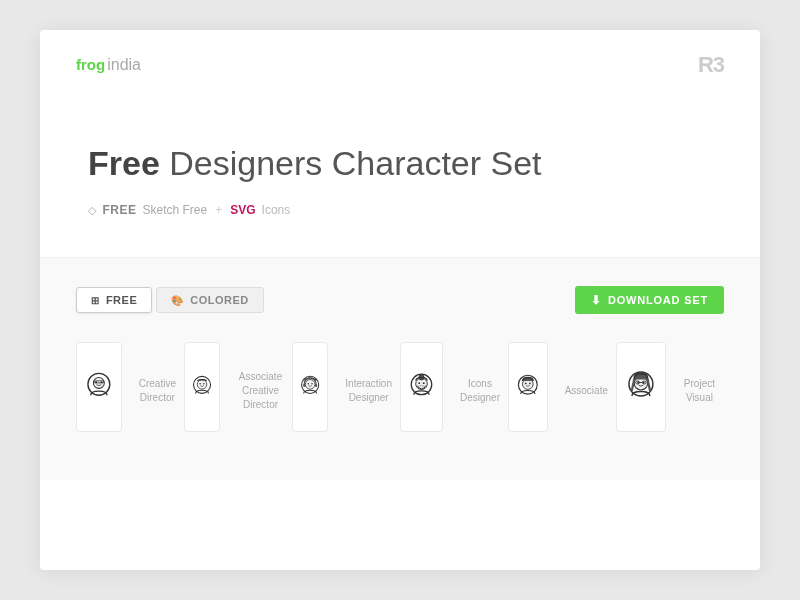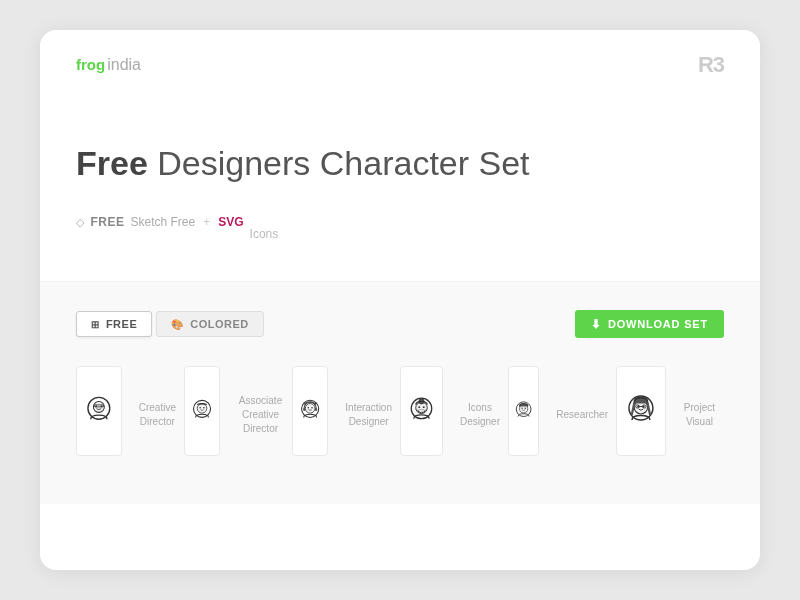--- a/index.html
+++ b/index.html
@@ -10,21 +10,21 @@
       align-items: center;
       justify-content: center;
       min-height: 100vh;
       font-family: -apple-system, BlinkMacSystemFont, 'Segoe UI', Helvetica, Arial, sans-serif;
     }
 
     .card {
       background: #ffffff;
       width: 720px;
       min-height: 540px;
-      border-radius: 16px;
+      border-radius: 4px;
       box-shadow: 0 2px 20px rgba(0,0,0,0.08);
       overflow: hidden;
     }
 
     
     .nav {
       display: flex;
       align-items: center;
       justify-content: space-between;
       padding: 22px 36px 18px;
@@ -54,21 +54,21 @@
 
     .nav-icon {
       color: #ccc;
       font-size: 22px;
       font-weight: 700;
       letter-spacing: -1px;
     }
 
     
     .hero {
-      padding: 48px 36px 40px;
+      padding: 48px 48px 40px;
     }
 
     .hero-title {
       font-size: 34px;
       color: #555;
       font-weight: 300;
       margin-bottom: 20px;
     }
 
     .hero-title strong {
@@ -99,21 +99,20 @@
       margin: 0 2px;
     }
 
     .hero-subtitle .svg-label {
       font-weight: 700;
       color: #be185d;
     }
 
     .hero-subtitle .icons-label {
       color: #bbb;
-      margin-top: 24px;
     }
 
     
     .bottom-section {
       background: #f9f9f9;
       border-top: 1px solid #f0f0f0;
       padding: 28px 36px 40px;
     }
 
     .controls-row {
@@ -339,21 +338,21 @@
             <circle cx="32" cy="28" r="16" stroke="#333" stroke-width="2" fill="#fff"></circle>
             <circle cx="32" cy="27" r="9" stroke="#333" stroke-width="1.5" fill="#f0f0f0"></circle>
             <circle cx="28.5" cy="26" r="1.5" fill="#333"></circle>
             <circle cx="35.5" cy="26" r="1.5" fill="#333"></circle>
             <path d="M29.5 30 Q32 32 34.5 30" stroke="#333" stroke-width="1.2" fill="none" stroke-linecap="round"></path>
 
             <path d="M23 22 Q23 16 32 16 Q41 16 41 22" stroke="#333" stroke-width="2.5" fill="#555"></path>
             <path d="M20 44 Q20 38 32 38 Q44 38 44 44" stroke="#333" stroke-width="2" fill="none"></path>
           </svg>
         </div>
-        <span class="character-label">Researcher</span>
+        <span class="character-label">Associate</span>
       </div>
 
       <div class="character-card">
         <div class="character-avatar">
           <svg viewBox="0 0 64 64" fill="none" xmlns="http://www.w3.org/2000/svg">
             <circle cx="32" cy="28" r="16" stroke="#333" stroke-width="2" fill="#fff"></circle>
             <circle cx="32" cy="27" r="9" stroke="#333" stroke-width="1.5" fill="#f0f0f0"></circle>
             <circle cx="28.5" cy="26" r="1.5" fill="#333"></circle>
             <circle cx="35.5" cy="26" r="1.5" fill="#333"></circle>
             <path d="M29.5 30 Q32 32 34.5 30" stroke="#333" stroke-width="1.2" fill="none" stroke-linecap="round"></path>

